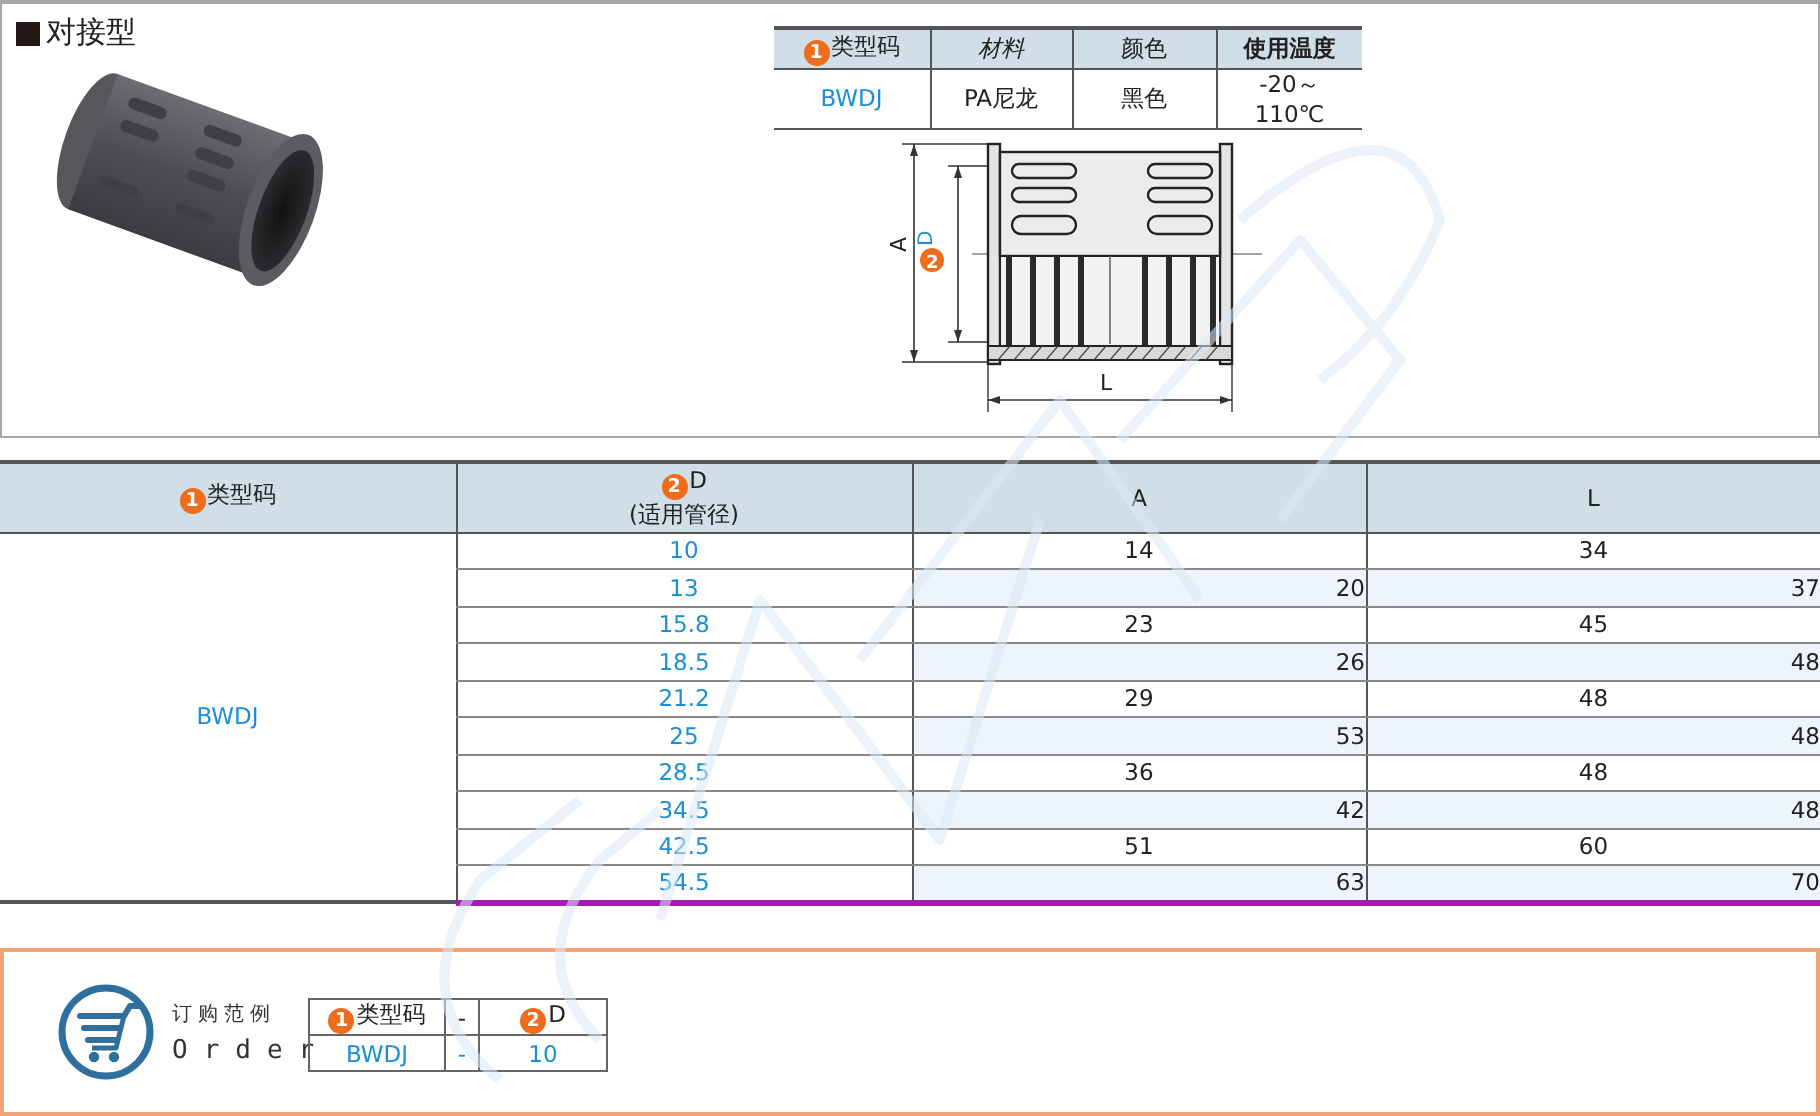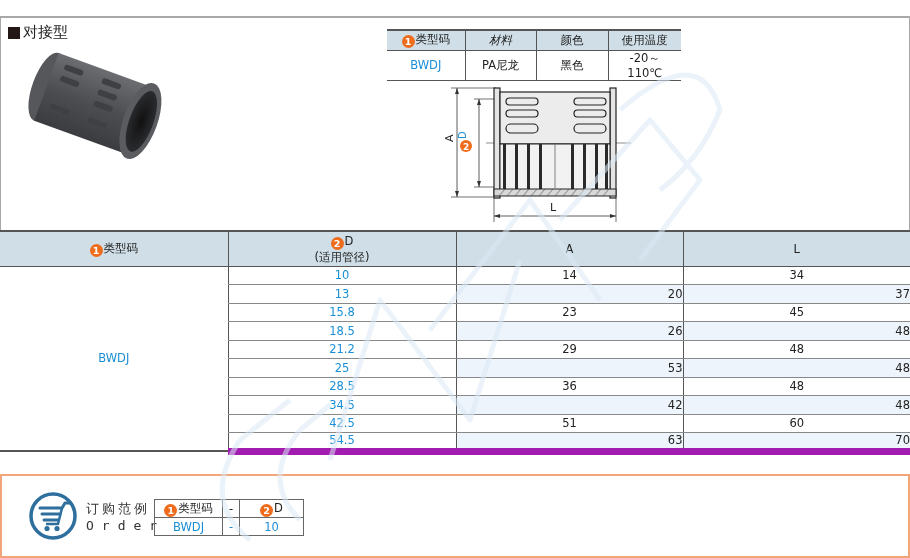--- a/index.html
+++ b/index.html
@@ -3,51 +3,51 @@
   <meta charset="utf-8">
   <style>
     * { box-sizing: border-box; margin: 0; padding: 0; }
     html, body { width: 910px; height: 558px; background: #ffffff; overflow: hidden; }
     body { position: relative; font-family: "DejaVu Sans", "Liberation Sans", sans-serif; color: #222; }
 
     
     .watermark { position: absolute; left: 0; top: 0; width: 910px; height: 558px; pointer-events: none; z-index: 5; }
 
     
-    .top-box { position: absolute; left: 0; top: 0; width: 910px; height: 219px; border: 1px solid #a8a8a8; border-top: 2px solid #a8a8a8; margin-top: 16px; }
+    .top-box { position: absolute; left: 0; top: 0; width: 910px; height: 219px; border: 1px solid #a8a8a8; border-top: 2px solid #a8a8a8; }
     .title { position: absolute; left: 7px; top: 5px; font-size: 15px; color: #222; display: flex; align-items: center; }
     .title .sq { width: 12px; height: 12px; background: #231815; margin-right: 3px; display: inline-block; }
     .product-photo { position: absolute; left: 15px; top: 30px; width: 155px; height: 120px; }
 
     
     .spec-table { position: absolute; left: 386px; top: 11px; border-collapse: collapse; font-size: 11.5px; }
     .spec-table th { background: #cfdee7; font-weight: normal; height: 20px; border-top: 2px solid #555; border-bottom: 1px solid #555; border-left: 1px solid #555; padding: 0 4px; text-align: center; color: #222; }
     .spec-table th:first-child { border-left: none; }
     .spec-table td { height: 19px; border-bottom: 1px solid #555; border-left: 1px solid #555; text-align: center; padding: 0 4px; color: #222; }
     .spec-table td:first-child { border-left: none; }
-    .spec-table .c1 { width: 78px; } .spec-table .c2 { width: 71px; font-style: italic; } .spec-table .c3 { width: 72px; font-family: Liberation Mono, monospace; } .spec-table .c4 { width: 73px; }
+    .spec-table .c1 { width: 78px; } .spec-table .c2 { width: 71px; font-style: italic; } .spec-table .c3 { width: 72px; font-family: Liberation Mono, monospace; } .spec-table .c4 { width: 73px; font-weight: bold; }
     .blue { color: #1a8fd6 !important; }
     .badge { display: inline-block; width: 13px; height: 13px; border-radius: 50%; background: #ee6c1b; color: #fff; font-size: 9.5px; line-height: 13px; text-align: center; vertical-align: -2px; margin-right: 1px; font-weight: bold; }
 
     .drawing { position: absolute; left: 440px; top: 62px; width: 200px; height: 145px; }
 
     
     .main-table { position: absolute; left: 0; top: 230px; width: 910px; border-collapse: collapse; font-size: 11.5px; }
     .main-table th { background: #cfdee7; font-weight: normal; border-top: 2px solid #555; border-bottom: 1px solid #555; border-left: 1px solid #555; text-align: center; height: 35px; color: #222; line-height: 14px; }
     .main-table th:first-child { border-left: none; }
     .main-table td { height: 18.5px; text-align: center; border-bottom: 1px solid #888; border-left: 1px solid #555; color: #222; }
     .main-table td.type { border-left: none; border-bottom: 2px solid #555; }
-    .main-table tr:last-child td { border-bottom: 7px solid #a21caf; margin-top: 17px; }
+    .main-table tr:last-child td { border-bottom: 3px solid #a21caf; margin-top: 17px; }
     .main-table tr.alt td.num { background: #edf4fb; text-align: right; }
     .main-table .w1 { width: 228px; } .main-table .w2 { width: 228px; } .main-table .w3 { width: 227px; } .main-table .w4 { width: 227px; }
 
     
     .order-box { position: absolute; left: 0; top: 474px; width: 910px; height: 84px; border: 2px solid #f3a57a; }
     .cart-icon { position: absolute; left: 26px; top: 15px; width: 50px; height: 50px; }
-    .order-label { position: absolute; left: 84px; top: 24px; font-size: 13px; color: #333; letter-spacing: 3px; }
+    .order-label { position: absolute; left: 84px; top: 24px; font-size: 10px; color: #333; letter-spacing: 3px; }
     .order-label-en { position: absolute; left: 84px; top: 42px; font-size: 13px; color: #333; letter-spacing: 8px; font-family: "DejaVu Sans Mono", monospace; }
     .order-table { position: absolute; left: 152px; top: 23px; border-collapse: collapse; border: 1.5px solid #444; font-size: 11.5px; }
     .order-table td { height: 18px; border: 1px solid #666; text-align: center; padding: 0 3px; }
     .order-table .o1 { width: 68px; } .order-table .o2 { width: 17px; } .order-table .o3 { width: 64px; }
   </style>
 </head>
 <body>
 
 <div class="top-box">
   <div class="title">

